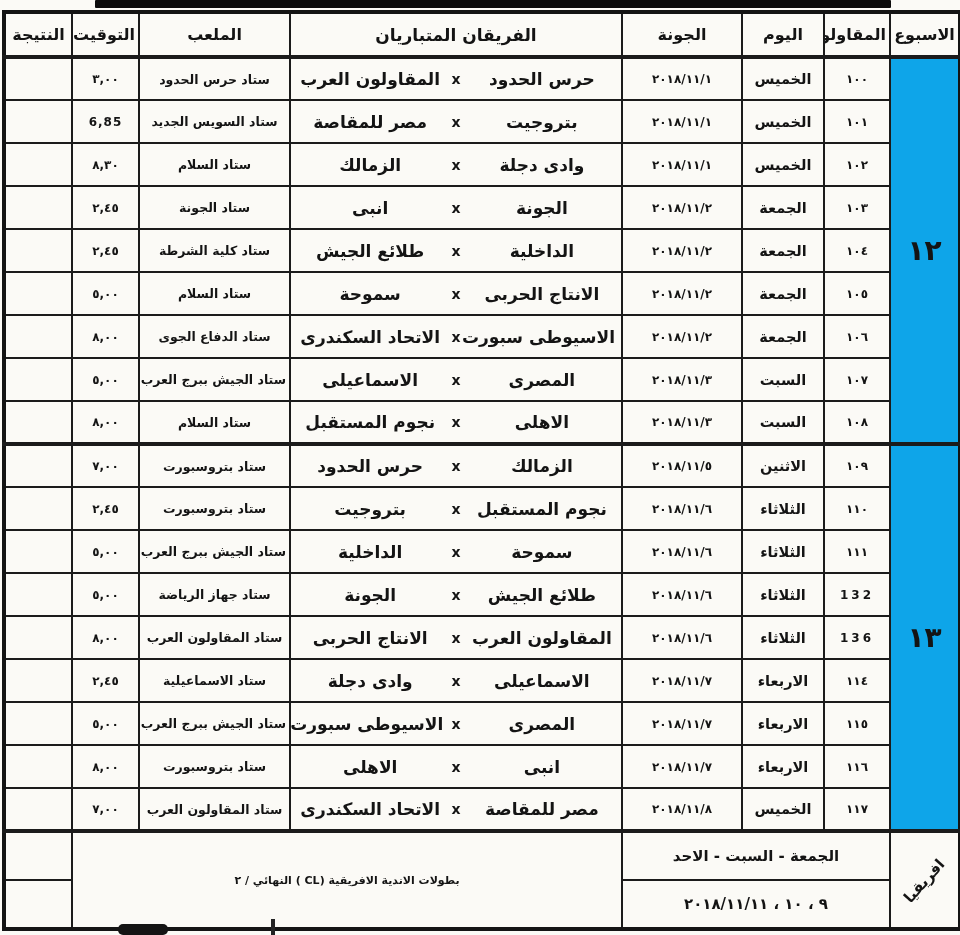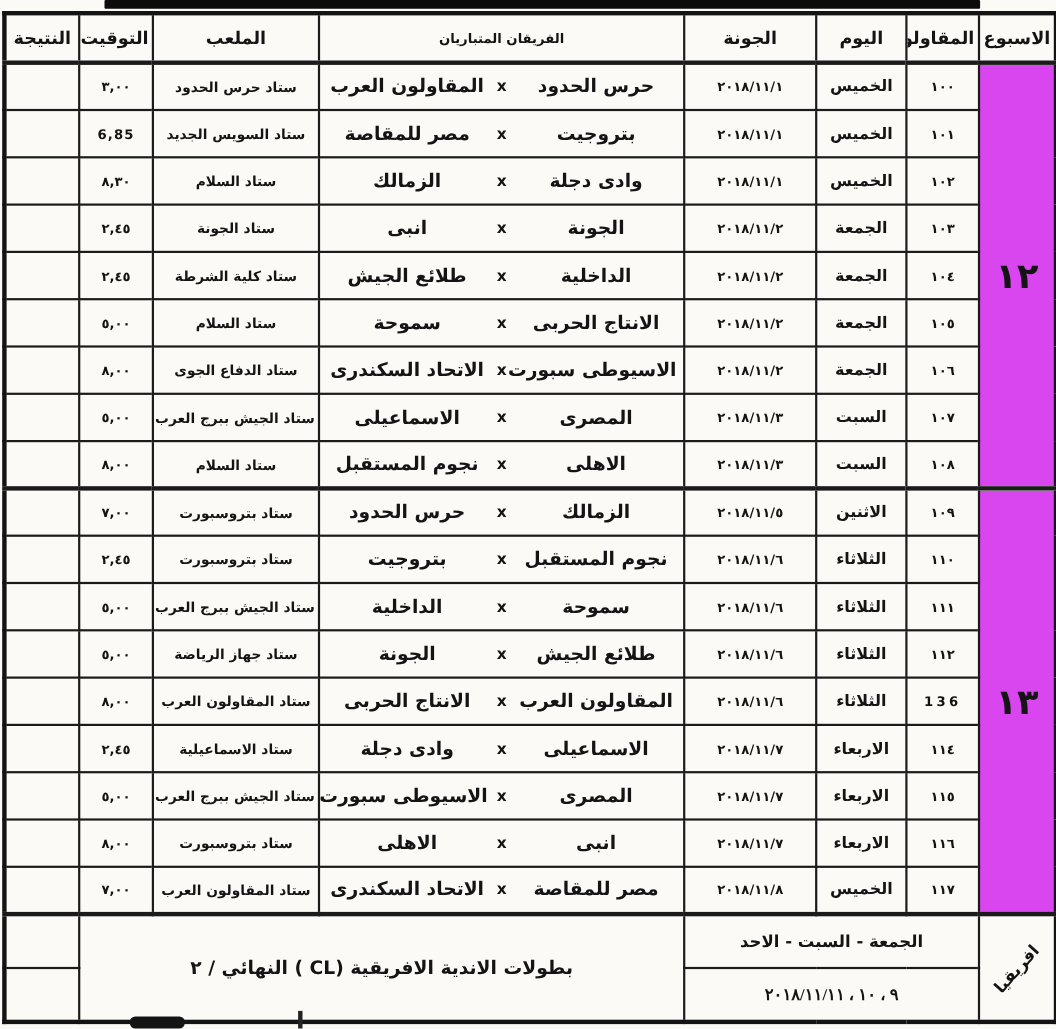--- a/index.html
+++ b/index.html
@@ -23,43 +23,43 @@
   .sched th,.sched td{
     border:2px solid #1b1b1b;
     padding:0 3px;
     text-align:center;vertical-align:middle;
     font-weight:700;
     overflow:hidden;white-space:nowrap;
   }
   table.sched{border:4px solid #141414;}
   thead tr{height:45px;}
   thead th{font-size:16px;border-bottom-width:3px;}
-  th.c-teams{font-size:12px;}
+  th.c-teams{font-size:17px;}
   tbody.rows tr{height:43px;}
   tr.group-start td{border-top-width:4px;}
 
   td.c-match{font-size:12px;letter-spacing:3px;}
   td.c-day{font-size:14.5px;}
   td.c-date{font-size:12px;letter-spacing:1px;}
   td.c-stadium{font-size:12.5px;}
   td.c-time{font-size:12px;letter-spacing:1px;}
-  td.week-label{font-size:32px;letter-spacing:6px;background:#d946ef;}
+  td.week-label{font-size:28px;letter-spacing:6px;background:#0ea5e9;}
 
   td.c-teams-cell{padding:0 6px;}
   .teams-wrap{display:flex;align-items:center;width:100%;}
   .teams-wrap .t1{width:46%;text-align:center;font-size:17px;font-weight:700;}
   .teams-wrap .vs{width:8%;text-align:center;font-size:14px;font-weight:700;}
   .teams-wrap .t2{width:46%;text-align:center;font-size:17px;font-weight:700;}
 
   tbody.foot tr{height:49px;}
   tbody.foot td{border-top-width:4px;}
-  tbody.foot tr.r2 td{border-top-width:2px;font-family:Liberation Serif, serif;}
+  tbody.foot tr.r2 td{border-top-width:2px;}
   td.foot-days{font-size:15px;}
   td.foot-dates{font-size:15px;letter-spacing:1px;}
-  td.foot-note{font-size:17px;border-top-width:4px;margin-left:29px;}
+  td.foot-note{font-size:11px;border-top-width:4px;margin-left:29px;}
   td.africa-cell{border-top-width:4px;}
   .rot{display:inline-block;transform:rotate(-48deg);font-size:15px;font-weight:700;}
 </style>
 </head>
 <body>
 
 <div class="page">
   <div class="top-smudge"></div>
 
   <table class="sched" dir="rtl">
@@ -262,21 +262,21 @@
               <span class="t1">سموحة</span>
               <span class="vs">x</span>
               <span class="t2">الداخلية</span>
             </div>
           </td>
           <td class="c-stadium">ستاد الجيش ببرج العرب</td>
           <td class="c-time">٥,٠٠</td>
           <td class="c-result"></td>
         </tr>
         <tr>
-          <td class="c-match">١١٢</td>
+          <td class="c-match">132</td>
           <td class="c-day">الثلاثاء</td>
           <td class="c-date">٢٠١٨/١١/٦</td>
           <td class="c-teams-cell">
             <div class="teams-wrap">
               <span class="t1">طلائع الجيش</span>
               <span class="vs">x</span>
               <span class="t2">الجونة</span>
             </div>
           </td>
           <td class="c-stadium">ستاد جهاز الرياضة</td>

